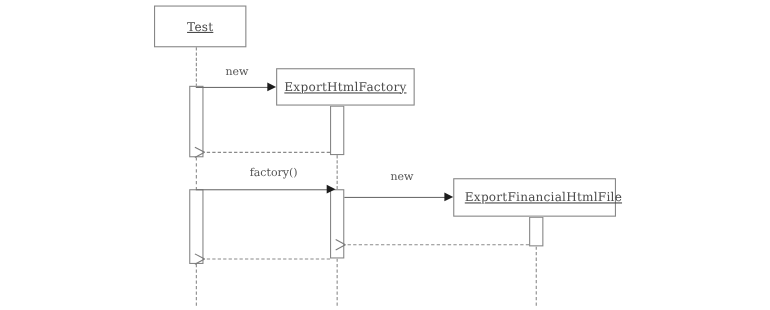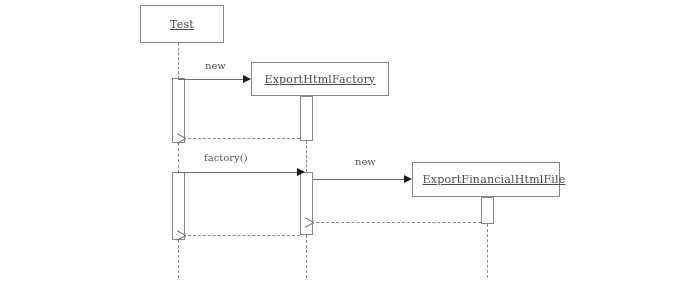--- a/index.html
+++ b/index.html
@@ -76,21 +76,21 @@
 </style>
 </head>
 <body>
 
 <div id="diagram">
 
   <div class="participant" style="left:140px;top:5px;width:84px;height:38px;">
     <span class="pname">Test</span>
   </div>
 
-  <div class="participant" style="left:251px;top:62px;width:138px;height:34px;">
+  <div class="participant" style="left:251px;top:62px;width:126px;height:34px;">
     <span class="pname">ExportHtmlFactory</span>
   </div>
 
   <div class="participant" style="left:412px;top:162px;width:148px;height:35px;padding-left:16px;">
     <span class="pname">ExportFinancialHtmlFile</span>
   </div>
 
   <div class="lifeline" style="left:178px;top:43px;height:36px;"></div>
   <div class="lifeline" style="left:178px;top:143px;height:30px;"></div>
   <div class="lifeline" style="left:178px;top:240px;height:38px;"></div>
@@ -114,21 +114,21 @@
   <div class="msg-label" style="left:205px;top:60px;">new</div>
 
   <div class="msg-line dashed" style="left:188px;top:138px;width:112px;"></div>
   <div class="arrowhead arrow-left-open" style="left:186px;top:134px;">
     <span class="a1"></span>
       <span class="a2"></span>
   </div>
 
   <div class="msg-line solid" style="left:178px;top:172px;width:120px;"></div>
   <div class="arrowhead arrow-right-filled" style="left:297px;top:168px;"></div>
-  <div class="msg-label" style="left:204px;top:152px;">factory()</div>
+  <div class="msg-label" style="left:227px;top:152px;">factory()</div>
 
   <div class="msg-line solid" style="left:313px;top:179px;width:92px;"></div>
   <div class="arrowhead arrow-right-filled" style="left:404px;top:175px;"></div>
   <div class="msg-label" style="left:355px;top:156px;">new</div>
 
   <div class="msg-line dashed" style="left:316px;top:222px;width:165px;"></div>
   <div class="arrowhead arrow-left-open" style="left:314px;top:218px;">
     <span class="a1"></span>
       <span class="a2"></span>
   </div>

